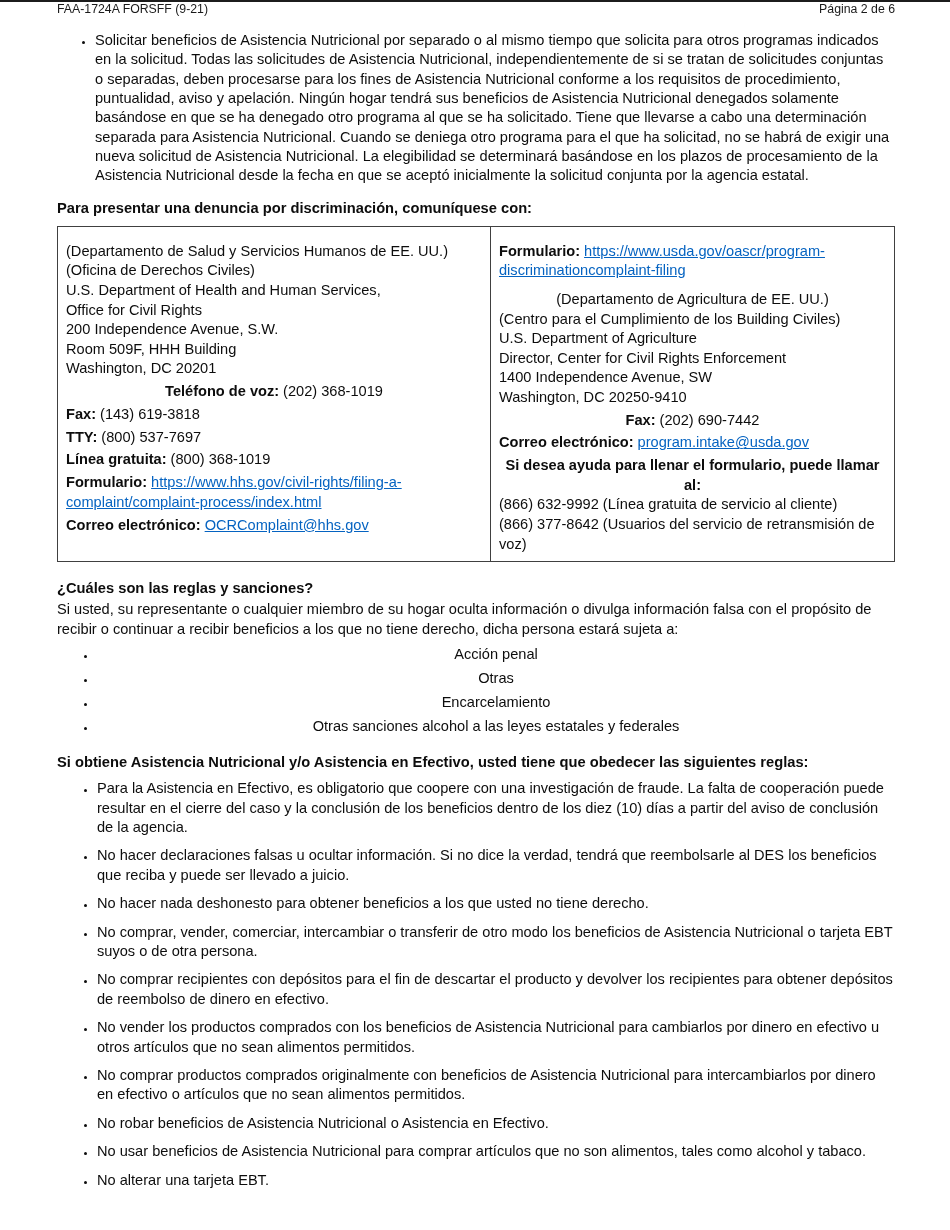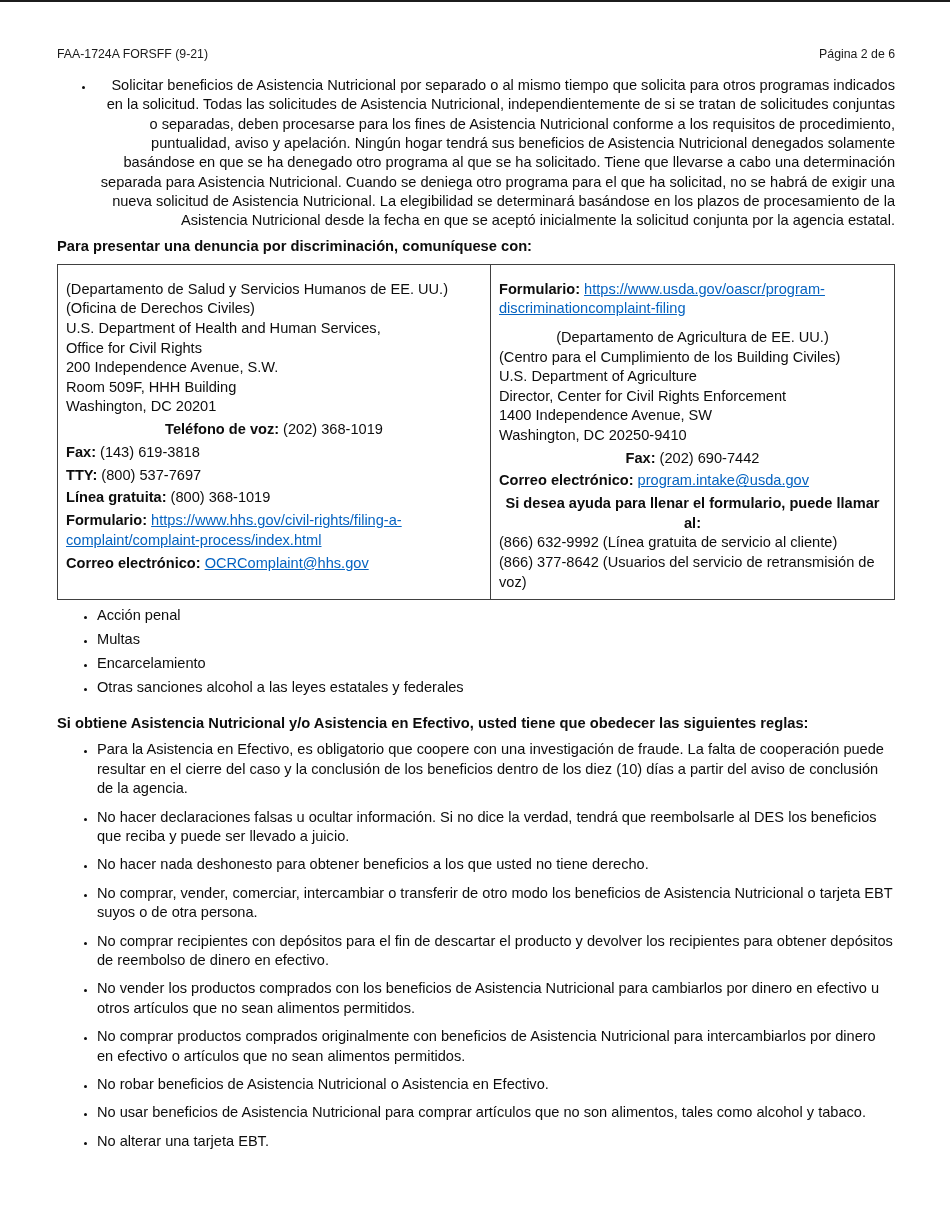--- a/index.html
+++ b/index.html
@@ -8,34 +8,33 @@
     background: #ffffff;
     color: #0d0d0d;
     font-family: "Liberation Sans", sans-serif;
     position: relative;
     overflow: hidden;
   }
   .topline { height: 2px; background: #1c1c1c; width: 100%; }
   .page { padding: 0 55px 0 57px; }
 
   .doc-header {
-    padding-top: 45px;
     display: flex;
     justify-content: space-between;
     font-size: 12.3px;
     color: #1a1a1a;
   }
 
-  ul.intro-list { margin: 15px 0 0 0; padding-left: 38px; text-align: right; }
+  ul.intro-list { margin: 15px 0 0 0; padding-left: 38px; }
   ul.intro-list li { font-size: 14.6px; line-height: 19.35px; }
   ul.intro-list li::marker { font-size: 11px; }
 
   .sec-heading {
     font-size: 14.7px; font-weight: bold;
-    margin: 6px 0 8px 0; line-height: 19px;
+    margin: 13px 0 8px 0; line-height: 19px;
   }
 
   table.contact-table {
     width: 100%;
     border-collapse: collapse;
     table-layout: fixed;
   }
   table.contact-table td {
     border: 1.5px solid #404040;
     vertical-align: top;
@@ -53,21 +52,21 @@
   .b-nogap { font-weight: bold; }
   a.lnk {
     color: #0563C1;
     text-decoration: underline;
     cursor: pointer;
   }
 
   p.rules-intro { margin: 2px 0 6px 0; font-size: 14.6px; line-height: 19.4px; }
 
   ul.sanctions { margin: 6px 0 0 0; padding-left: 40px; }
-  ul.sanctions li { font-size: 14.6px; line-height: 19.4px; margin-bottom: 4.5px; }
+  ul.sanctions li { font-size: 14.6px; line-height: 19.4px; margin-bottom: 4.5px; text-align: center; }
   ul.sanctions li::marker { font-size: 11px; }
 
   .heading-tight { margin: 17px 0 7px 0; }
 
   ul.obligations { margin: 6px 0 0 0; padding-left: 40px; }
   ul.obligations li { font-size: 14.6px; line-height: 19.4px; margin-bottom: 9px; }
   ul.obligations li::marker { font-size: 11px; }
 </style>
 </head>
 <body>
@@ -139,24 +138,26 @@
         </div>
 
         <div class="cline block-gap b-nogap">Si desea ayuda para llenar el formulario, puede llamar al:</div>
         <div class="addr-line">(866) 632-9992 (Línea gratuita de servicio al cliente)</div>
         <div class="addr-line">(866) 377-8642 (Usuarios del servicio de retransmisión de voz)</div>
       </td>
     </tr>
   </tbody>
     </table>
 
+  <div class="sec-heading heading-tight" style="margin-bottom:2px;">¿Cuáles son las reglas y sanciones?</div>
+  <p class="rules-intro">Si usted, su representante o cualquier miembro de su hogar oculta información o divulga información falsa con el propósito de recibir o continuar a recibir beneficios a los que no tiene derecho, dicha persona estará sujeta a:</p>
 
   <ul class="sanctions">
     <li>Acción penal</li>
-    <li>Multas</li>
+    <li>Otras</li>
     <li>Encarcelamiento</li>
     <li>Otras sanciones alcohol a las leyes estatales y federales</li>
   </ul>
 
   <div class="sec-heading heading-tight">Si obtiene Asistencia Nutricional y/o Asistencia en Efectivo, usted tiene que obedecer las siguientes reglas:</div>
 
   <ul class="obligations">
     <li>Para la Asistencia en Efectivo, es obligatorio que coopere con una investigación de fraude. La falta de cooperación puede resultar en el cierre del caso y la conclusión de los beneficios dentro de los diez (10) días a partir del aviso de conclusión de la agencia.</li>
     <li>No hacer declaraciones falsas u ocultar información. Si no dice la verdad, tendrá que reembolsarle al DES los beneficios que reciba y puede ser llevado a juicio.</li>
     <li>No hacer nada deshonesto para obtener beneficios a los que usted no tiene derecho.</li>

